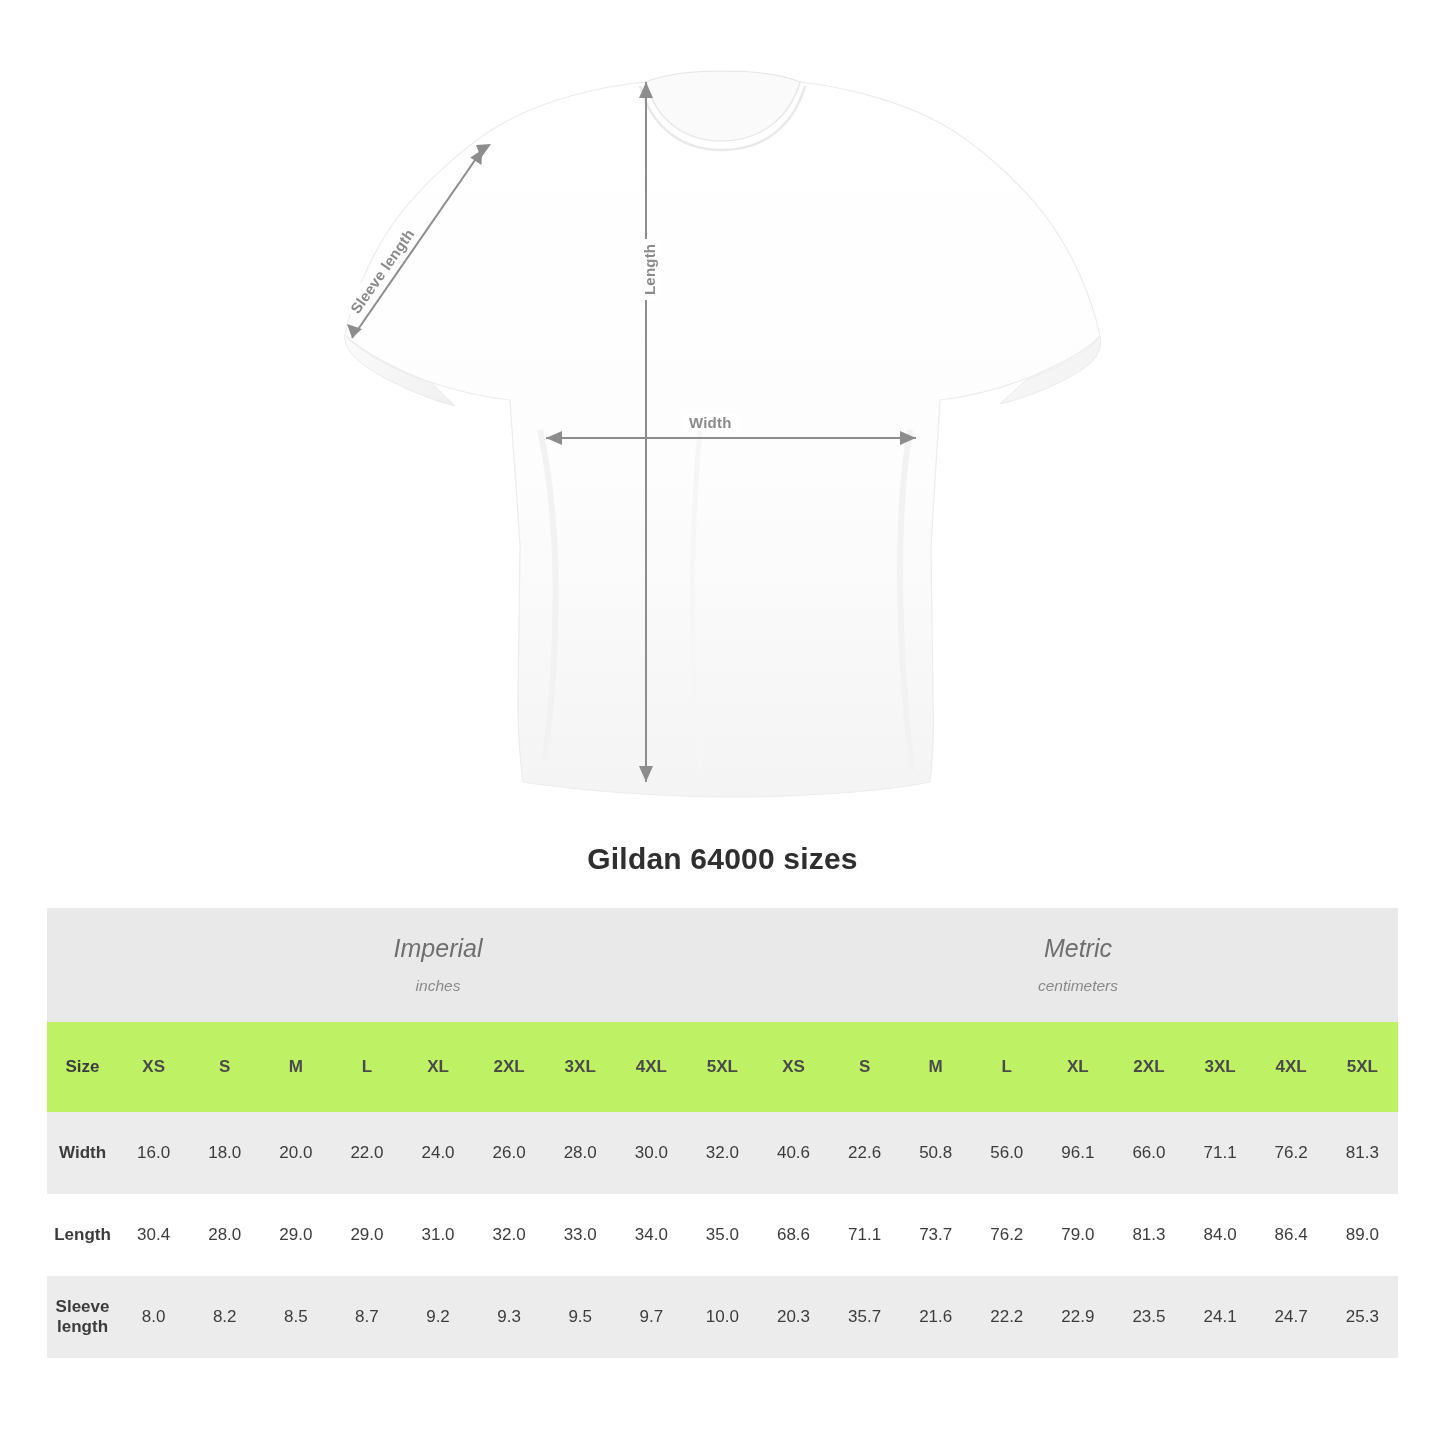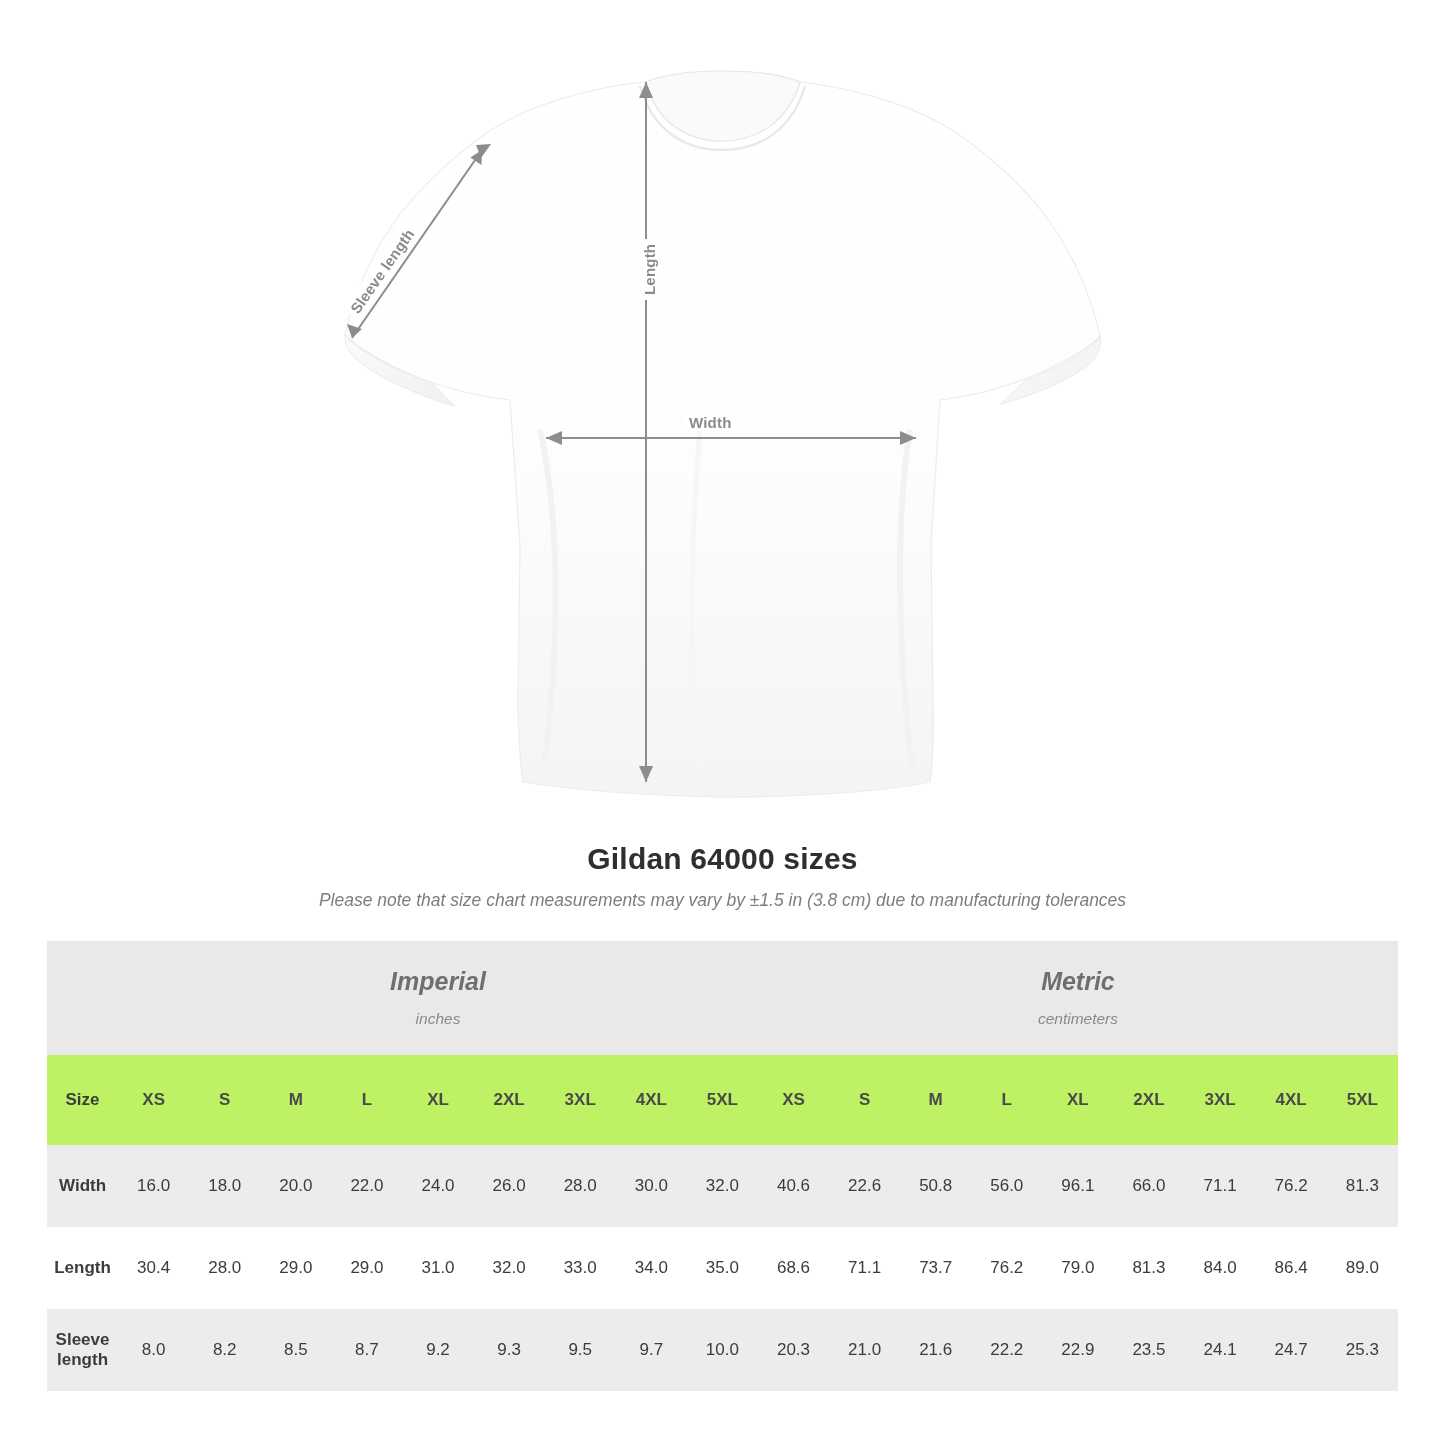--- a/index.html
+++ b/index.html
@@ -98,21 +98,21 @@
     font-weight: normal;
   }
   
   .sys-cell {
     height: 112px;
     background: #e9e9e9;
   }
   .sys-name {
     font-size: 25px;
     font-style: italic;
-    font-weight: bold;
+    font-weight: normal;
     color: #6f6f6f;
     line-height: 1.1;
   }
   .sys-unit {
     font-size: 15.5px;
     font-style: italic;
     color: #8a8a8a;
     margin-top: 14px;
   }
   .spacer-cell {
@@ -221,21 +221,20 @@
         <polygon points="646,782 639,766 653,766"></polygon>
       </g>
     </svg>
 
     <div class="dim-label sleeve-lbl">Sleeve length</div>
     <div class="dim-label length-lbl">Length</div>
     <div class="dim-label width-lbl">Width</div>
   </div>
 
   <h1 class="heading">Gildan 64000 sizes</h1>
-  <p class="subheading">Please note that size chart measurements may vary by ±1.5 in (3.8 cm) due to manufacturing tolerances</p>
 
   <div class="table-wrap">
     <table class="size-table">
       <tbody>
 
         <tr>
           <td class="spacer-cell"></td>
           <td class="sys-cell" colspan="9">
             <div class="sys-name">Imperial</div>
             <div class="sys-unit">inches</div>
@@ -317,21 +316,21 @@
           <td class="datacell">8.0</td>
           <td class="datacell">8.2</td>
           <td class="datacell">8.5</td>
           <td class="datacell">8.7</td>
           <td class="datacell">9.2</td>
           <td class="datacell">9.3</td>
           <td class="datacell">9.5</td>
           <td class="datacell">9.7</td>
           <td class="datacell">10.0</td>
           <td class="datacell">20.3</td>
-          <td class="datacell">21.0</td>
+          <td class="datacell">35.7</td>
           <td class="datacell">21.6</td>
           <td class="datacell">22.2</td>
           <td class="datacell">22.9</td>
           <td class="datacell">23.5</td>
           <td class="datacell">24.1</td>
           <td class="datacell">24.7</td>
           <td class="datacell">25.3</td>
         </tr>
       </tbody>
     </table>

